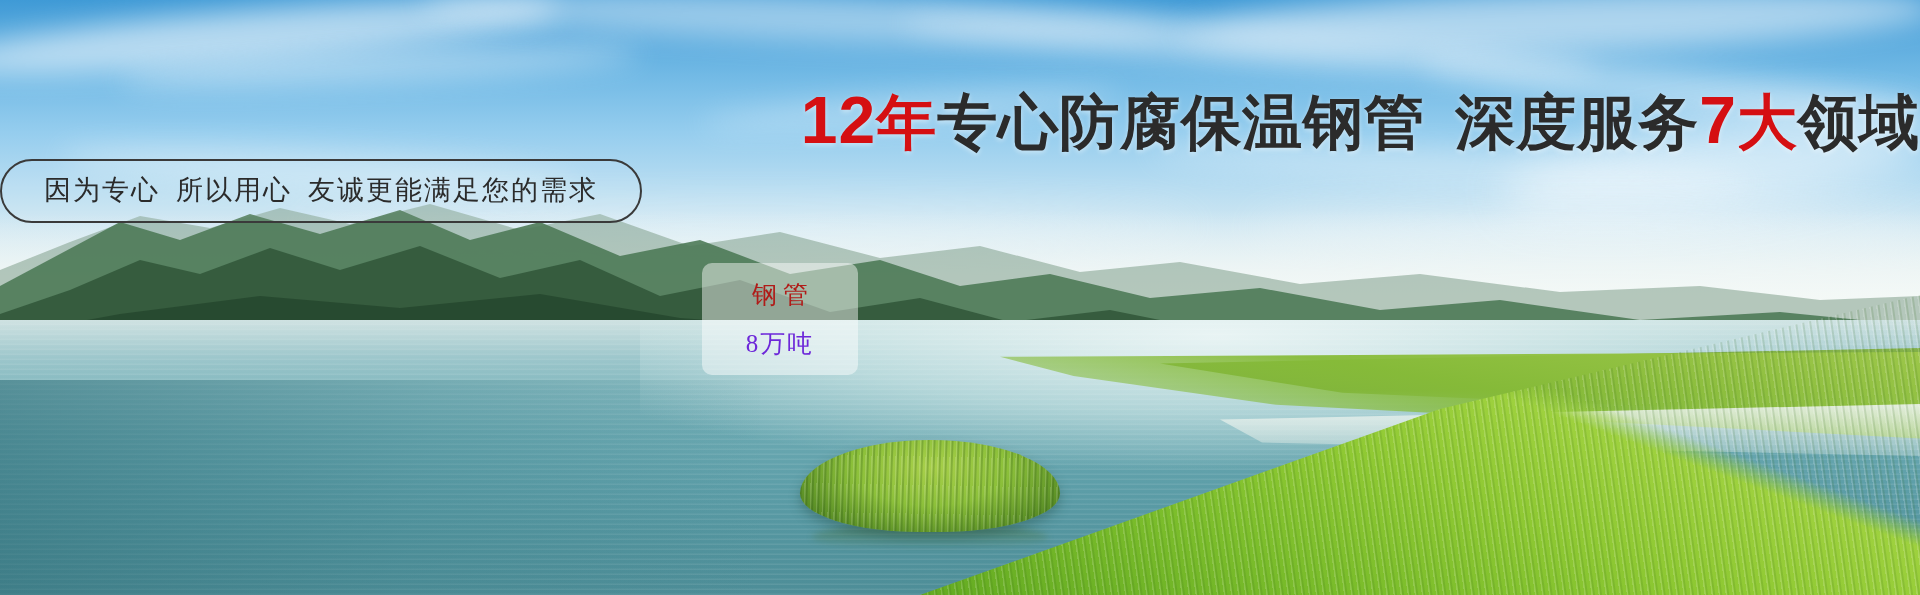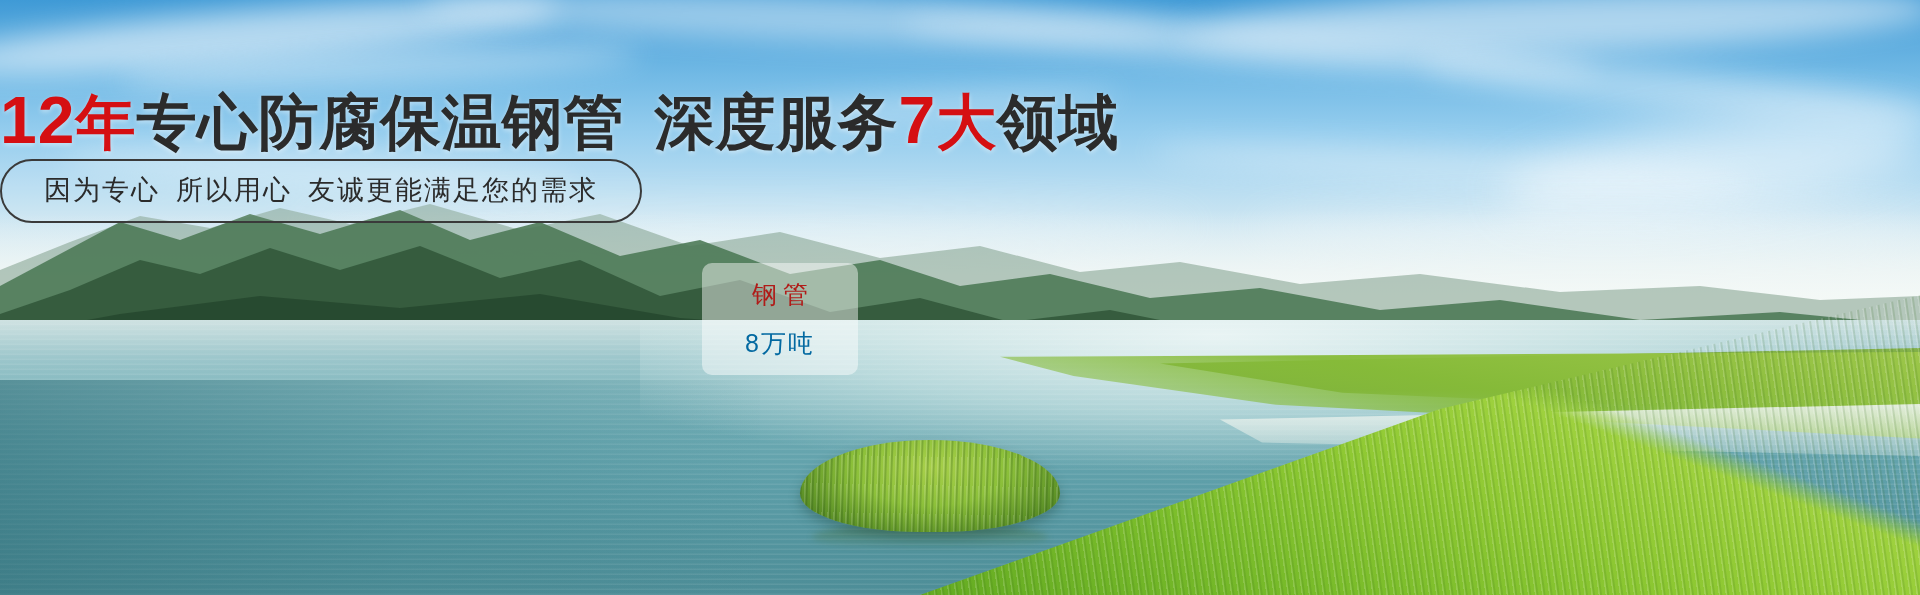--- a/index.html
+++ b/index.html
@@ -151,21 +151,21 @@
   .island-refl {
     position:absolute; left:812px; top:524px; width:236px; height:26px;
     background:linear-gradient(180deg, rgba(70,110,50,.45), rgba(70,110,50,0));
     border-radius:50%;
     filter:blur(3px);
   }
 
   
   .headline {
     position:absolute; left:0; top:82px; width:1920px;
-    text-align:left;
+    text-align:right;
     white-space:nowrap;
     font-size:60px;
     font-weight:bold;
     letter-spacing:1px;
     color:#2b2b2b;
     text-shadow:0 2px 5px rgba(255,255,255,.45);
   }
   .headline .accent { color:#d50f12; }
   .headline .num { font-size:66px; }
   .headline .gap { display:inline-block; width:30px; }
@@ -183,37 +183,37 @@
     color:#2b2b2b;
     letter-spacing:2px;
     white-space:nowrap;
     background:rgba(255,255,255,.07);
   }
   .subtitle .sp { display:inline-block; width:16px; }
 
   
   .cards {
     position:absolute; left:0; top:263px; width:1560px;
-    display:flex; justify-content:center; gap:12px;
+    display:flex; justify-content:center; gap:12px;font-family:Liberation Serif, serif;
   }
   .card {
     width:156px; height:112px;
     background:rgba(255,255,255,.46);
     border-radius:10px;
     display:flex; flex-direction:column;
     align-items:center; justify-content:center;
     gap:16px;
   }
   .card-title {
     font-size:25px; color:#b01b18; letter-spacing:6px;
     text-indent:6px;
     font-weight:500;
   }
   .card-value {
-    font-size:25px; color:#0369a1; letter-spacing:2px;
+    font-size:25px; color:#6d28d9; letter-spacing:2px;
     font-weight:500;
   }
   .card-value sup { font-size:15px; vertical-align:super; }
 </style>
 </head>
 <body>
 
 <div id="banner">
 
   <div class="sky"></div>

